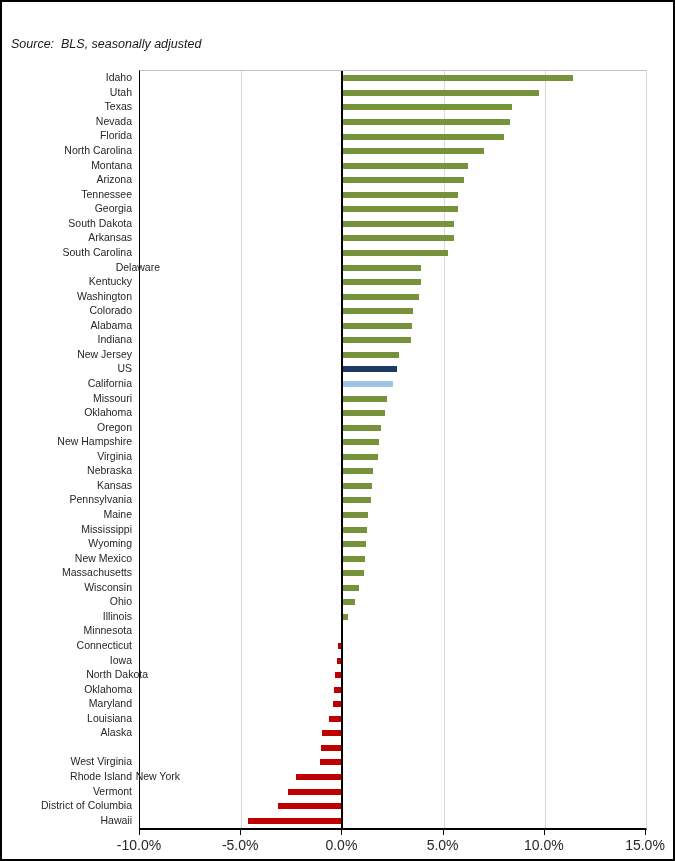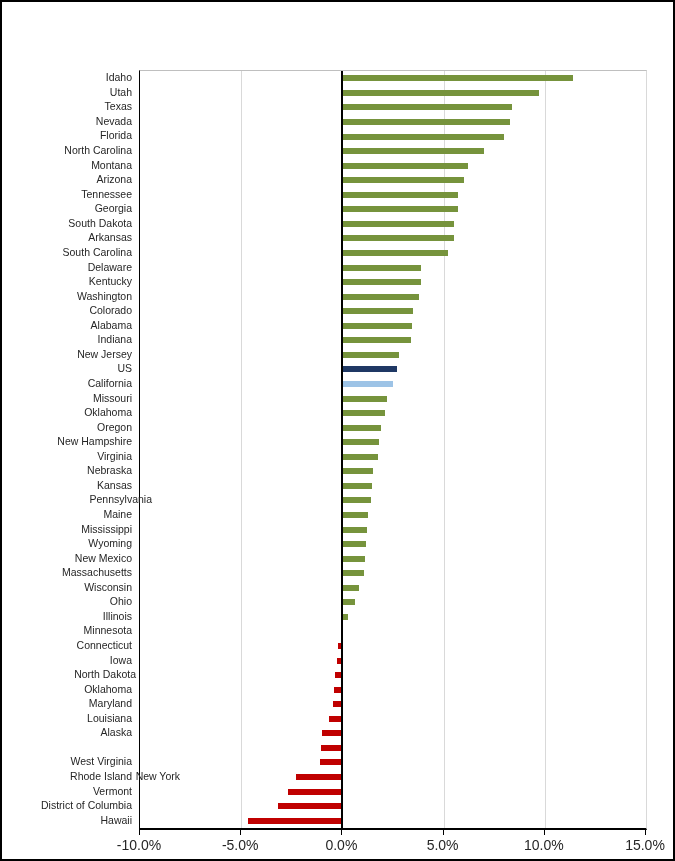--- a/index.html
+++ b/index.html
@@ -42,20 +42,21 @@
   .tick-mark{position:absolute;width:1px;height:6px;background:#000;}
   .tick-label{
     position:absolute;width:70px;text-align:center;
     font-size:14px;color:#262626;
   }
 </style>
 </head>
 <body>
 
 <div id="frame">
+  <div id="source-note">Source:  BLS, seasonally adjusted</div>
   <div id="plot-area" style="left: 137px; top: 68px; width: 506px; height: 757px;">
       <div class="gridline" style="left: 101.2px; height: 757px;"></div>
       <div class="zero-line" style="left: 201.4px; height: 757px;"></div>
       <div class="gridline" style="left: 303.6px; height: 757px;"></div>
       <div class="gridline" style="left: 404.8px; height: 757px;"></div>
       <div class="bar" style="top: 4.27885px; height: 6px; background: rgb(118, 147, 60); left: 202.4px; width: 230.736px;"></div>
       <div class="bar" style="top: 18.8365px; height: 6px; background: rgb(118, 147, 60); left: 202.4px; width: 196.328px;"></div>
       <div class="bar" style="top: 33.3942px; height: 6px; background: rgb(118, 147, 60); left: 202.4px; width: 170.016px;"></div>
       <div class="bar" style="top: 47.9519px; height: 6px; background: rgb(118, 147, 60); left: 202.4px; width: 167.992px;"></div>
       <div class="bar" style="top: 62.5096px; height: 6px; background: rgb(118, 147, 60); left: 202.4px; width: 161.92px;"></div>
@@ -114,49 +115,49 @@
       <div class="cat-label" style="left: 0px; top: 111.673px; width: 130px; height: 14.5577px;">Nevada</div>
       <div class="cat-label" style="left: 0px; top: 126.231px; width: 130px; height: 14.5577px;">Florida</div>
       <div class="cat-label" style="left: 0px; top: 140.788px; width: 130px; height: 14.5577px;">North Carolina</div>
       <div class="cat-label" style="left: 0px; top: 155.346px; width: 130px; height: 14.5577px;">Montana</div>
       <div class="cat-label" style="left: 0px; top: 169.904px; width: 130px; height: 14.5577px;">Arizona</div>
       <div class="cat-label" style="left: 0px; top: 184.462px; width: 130px; height: 14.5577px;">Tennessee</div>
       <div class="cat-label" style="left: 0px; top: 199.019px; width: 130px; height: 14.5577px;">Georgia</div>
       <div class="cat-label" style="left: 0px; top: 213.577px; width: 130px; height: 14.5577px;">South Dakota</div>
       <div class="cat-label" style="left: 0px; top: 228.135px; width: 130px; height: 14.5577px;">Arkansas</div>
       <div class="cat-label" style="left: 0px; top: 242.692px; width: 130px; height: 14.5577px;">South Carolina</div>
-      <div class="cat-label" style="left: 0px; top: 257.25px; width: 130px; height: 14.5577px;">Delaware</div>
+      <div class="cat-label" style="left: 0px; top: 257.25px; width: 130px; height: 14.5577px; padding-left: 28px;">Delaware</div>
       <div class="cat-label" style="left: 0px; top: 271.808px; width: 130px; height: 14.5577px;">Kentucky</div>
       <div class="cat-label" style="left: 0px; top: 286.365px; width: 130px; height: 14.5577px;">Washington</div>
       <div class="cat-label" style="left: 0px; top: 300.923px; width: 130px; height: 14.5577px;">Colorado</div>
       <div class="cat-label" style="left: 0px; top: 315.481px; width: 130px; height: 14.5577px;">Alabama</div>
       <div class="cat-label" style="left: 0px; top: 330.038px; width: 130px; height: 14.5577px;">Indiana</div>
       <div class="cat-label" style="left: 0px; top: 344.596px; width: 130px; height: 14.5577px;">New Jersey</div>
       <div class="cat-label" style="left: 0px; top: 359.154px; width: 130px; height: 14.5577px;">US</div>
       <div class="cat-label" style="left: 0px; top: 373.712px; width: 130px; height: 14.5577px;">California</div>
       <div class="cat-label" style="left: 0px; top: 388.269px; width: 130px; height: 14.5577px;">Missouri</div>
       <div class="cat-label" style="left: 0px; top: 402.827px; width: 130px; height: 14.5577px;">Oklahoma</div>
       <div class="cat-label" style="left: 0px; top: 417.385px; width: 130px; height: 14.5577px;">Oregon</div>
       <div class="cat-label" style="left: 0px; top: 431.942px; width: 130px; height: 14.5577px;">New Hampshire</div>
       <div class="cat-label" style="left: 0px; top: 446.5px; width: 130px; height: 14.5577px;">Virginia</div>
       <div class="cat-label" style="left: 0px; top: 461.058px; width: 130px; height: 14.5577px;">Nebraska</div>
       <div class="cat-label" style="left: 0px; top: 475.615px; width: 130px; height: 14.5577px;">Kansas</div>
-      <div class="cat-label" style="left: 0px; top: 490.173px; width: 130px; height: 14.5577px; padding-left: 20px;">Pennsylvania</div>
+      <div class="cat-label" style="left: 0px; top: 490.173px; width: 130px; height: 14.5577px;">Pennsylvania</div>
       <div class="cat-label" style="left: 0px; top: 504.731px; width: 130px; height: 14.5577px;">Maine</div>
       <div class="cat-label" style="left: 0px; top: 519.288px; width: 130px; height: 14.5577px;">Mississippi</div>
       <div class="cat-label" style="left: 0px; top: 533.846px; width: 130px; height: 14.5577px;">Wyoming</div>
       <div class="cat-label" style="left: 0px; top: 548.404px; width: 130px; height: 14.5577px;">New Mexico</div>
       <div class="cat-label" style="left: 0px; top: 562.962px; width: 130px; height: 14.5577px;">Massachusetts</div>
       <div class="cat-label" style="left: 0px; top: 577.519px; width: 130px; height: 14.5577px;">Wisconsin</div>
       <div class="cat-label" style="left: 0px; top: 592.077px; width: 130px; height: 14.5577px;">Ohio</div>
       <div class="cat-label" style="left: 0px; top: 606.635px; width: 130px; height: 14.5577px;">Illinois</div>
       <div class="cat-label" style="left: 0px; top: 621.192px; width: 130px; height: 14.5577px;">Minnesota</div>
       <div class="cat-label" style="left: 0px; top: 635.75px; width: 130px; height: 14.5577px;">Connecticut</div>
       <div class="cat-label" style="left: 0px; top: 650.308px; width: 130px; height: 14.5577px;">Iowa</div>
-      <div class="cat-label" style="left: 4px; top: 664.865px; width: 130px; height: 14.5577px;">North Dakota</div>
+      <div class="cat-label" style="left: 16px; top: 664.865px; width: 130px; height: 14.5577px;">North Dakota</div>
       <div class="cat-label" style="left: 0px; top: 679.423px; width: 130px; height: 14.5577px;">Oklahoma</div>
       <div class="cat-label" style="left: 0px; top: 693.981px; width: 130px; height: 14.5577px; text-align: center;">Maryland</div>
       <div class="cat-label" style="left: 0px; top: 708.538px; width: 130px; height: 14.5577px;">Louisiana</div>
       <div class="cat-label" style="left: 0px; top: 723.096px; width: 130px; height: 14.5577px;">Alaska</div>
       <div class="cat-label" style="left: 0px; top: 767px; width: 130px; height: 14.5577px; margin-left: 48px;">New York</div>
       <div class="cat-label" style="left: 0px; top: 752.212px; width: 130px; height: 14.5577px;">West Virginia</div>
       <div class="cat-label" style="left: 0px; top: 766.769px; width: 130px; height: 14.5577px;">Rhode Island</div>
       <div class="cat-label" style="left: 0px; top: 781.327px; width: 130px; height: 14.5577px;">Vermont</div>
       <div class="cat-label" style="left: 0px; top: 795.885px; width: 130px; height: 14.5577px;">District of Columbia</div>
       <div class="cat-label" style="left: 0px; top: 810.442px; width: 130px; height: 14.5577px;">Hawaii</div>

